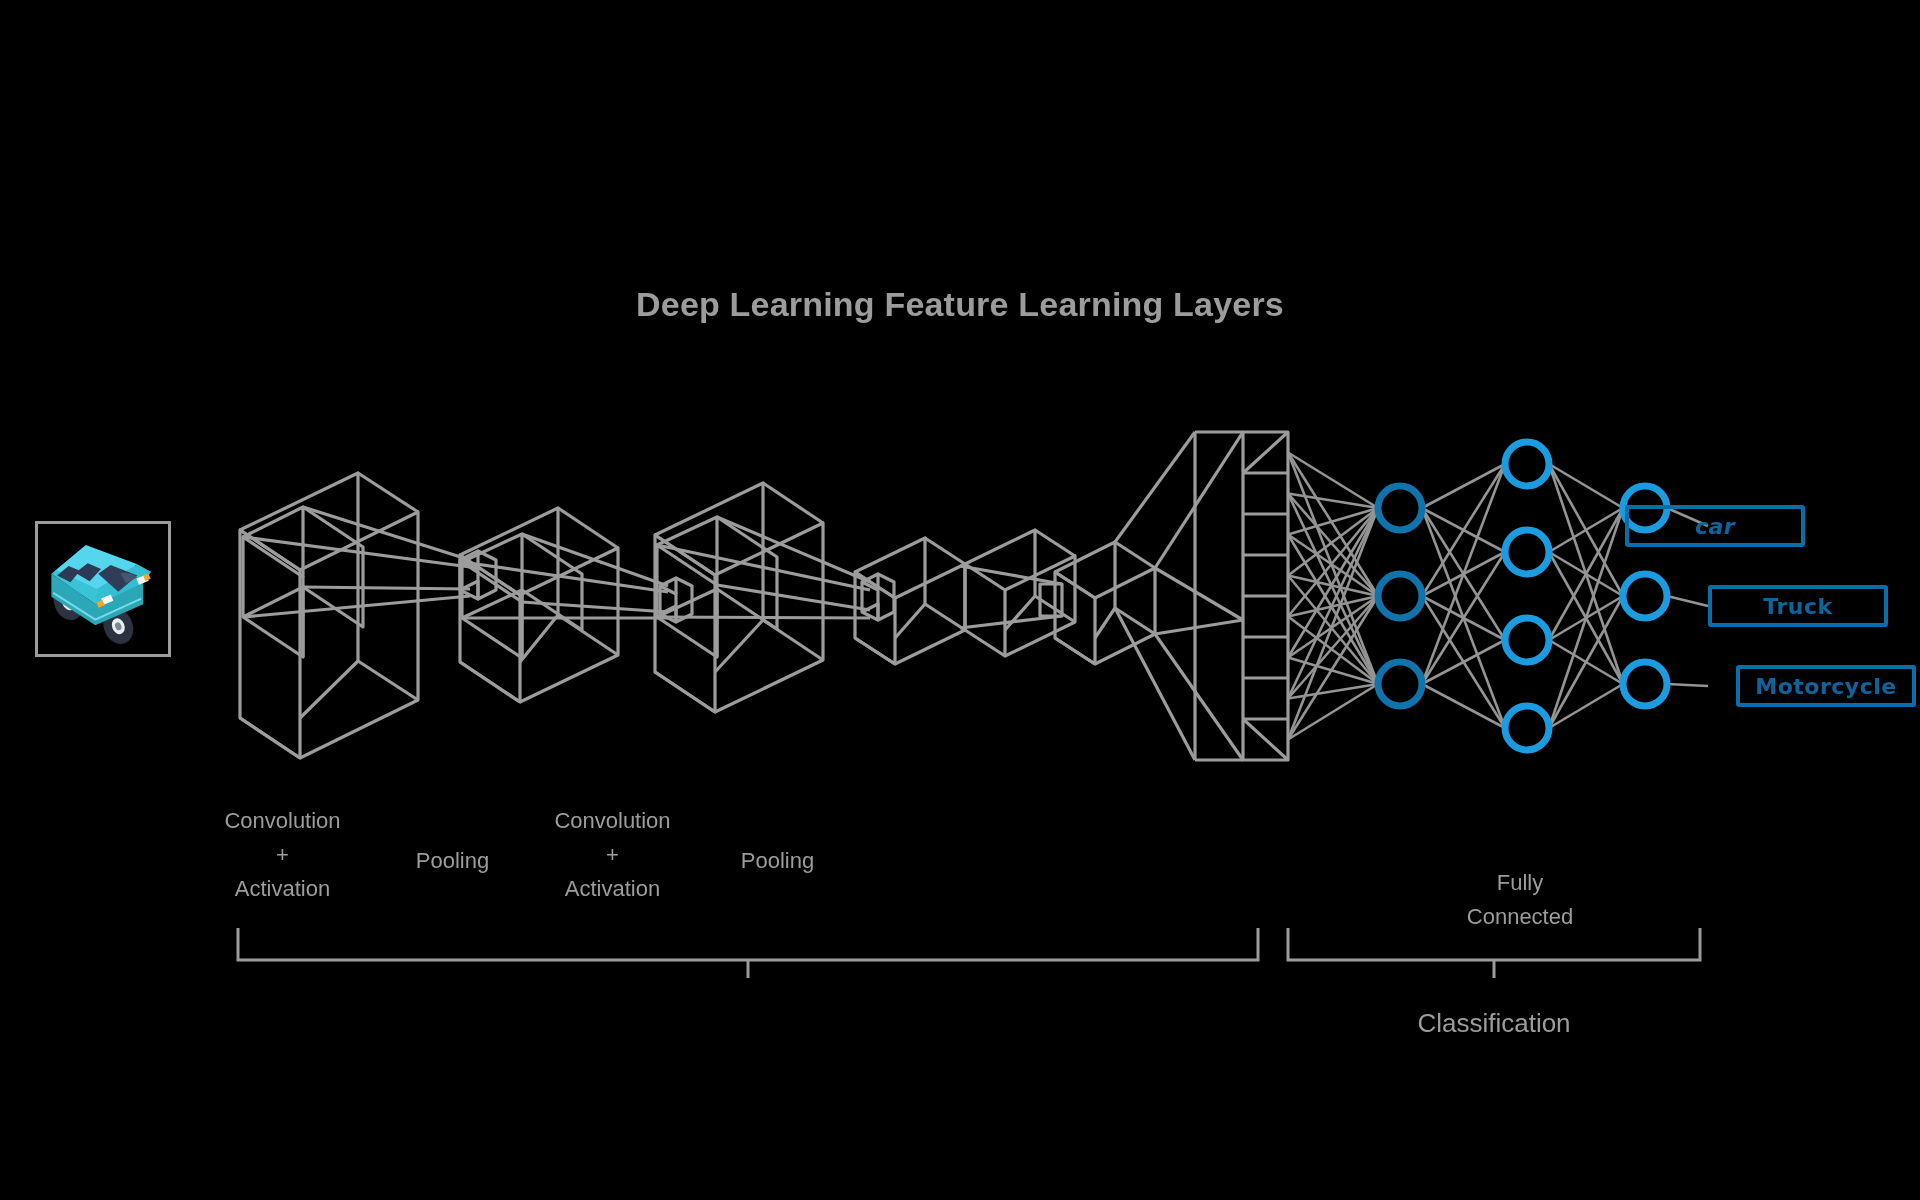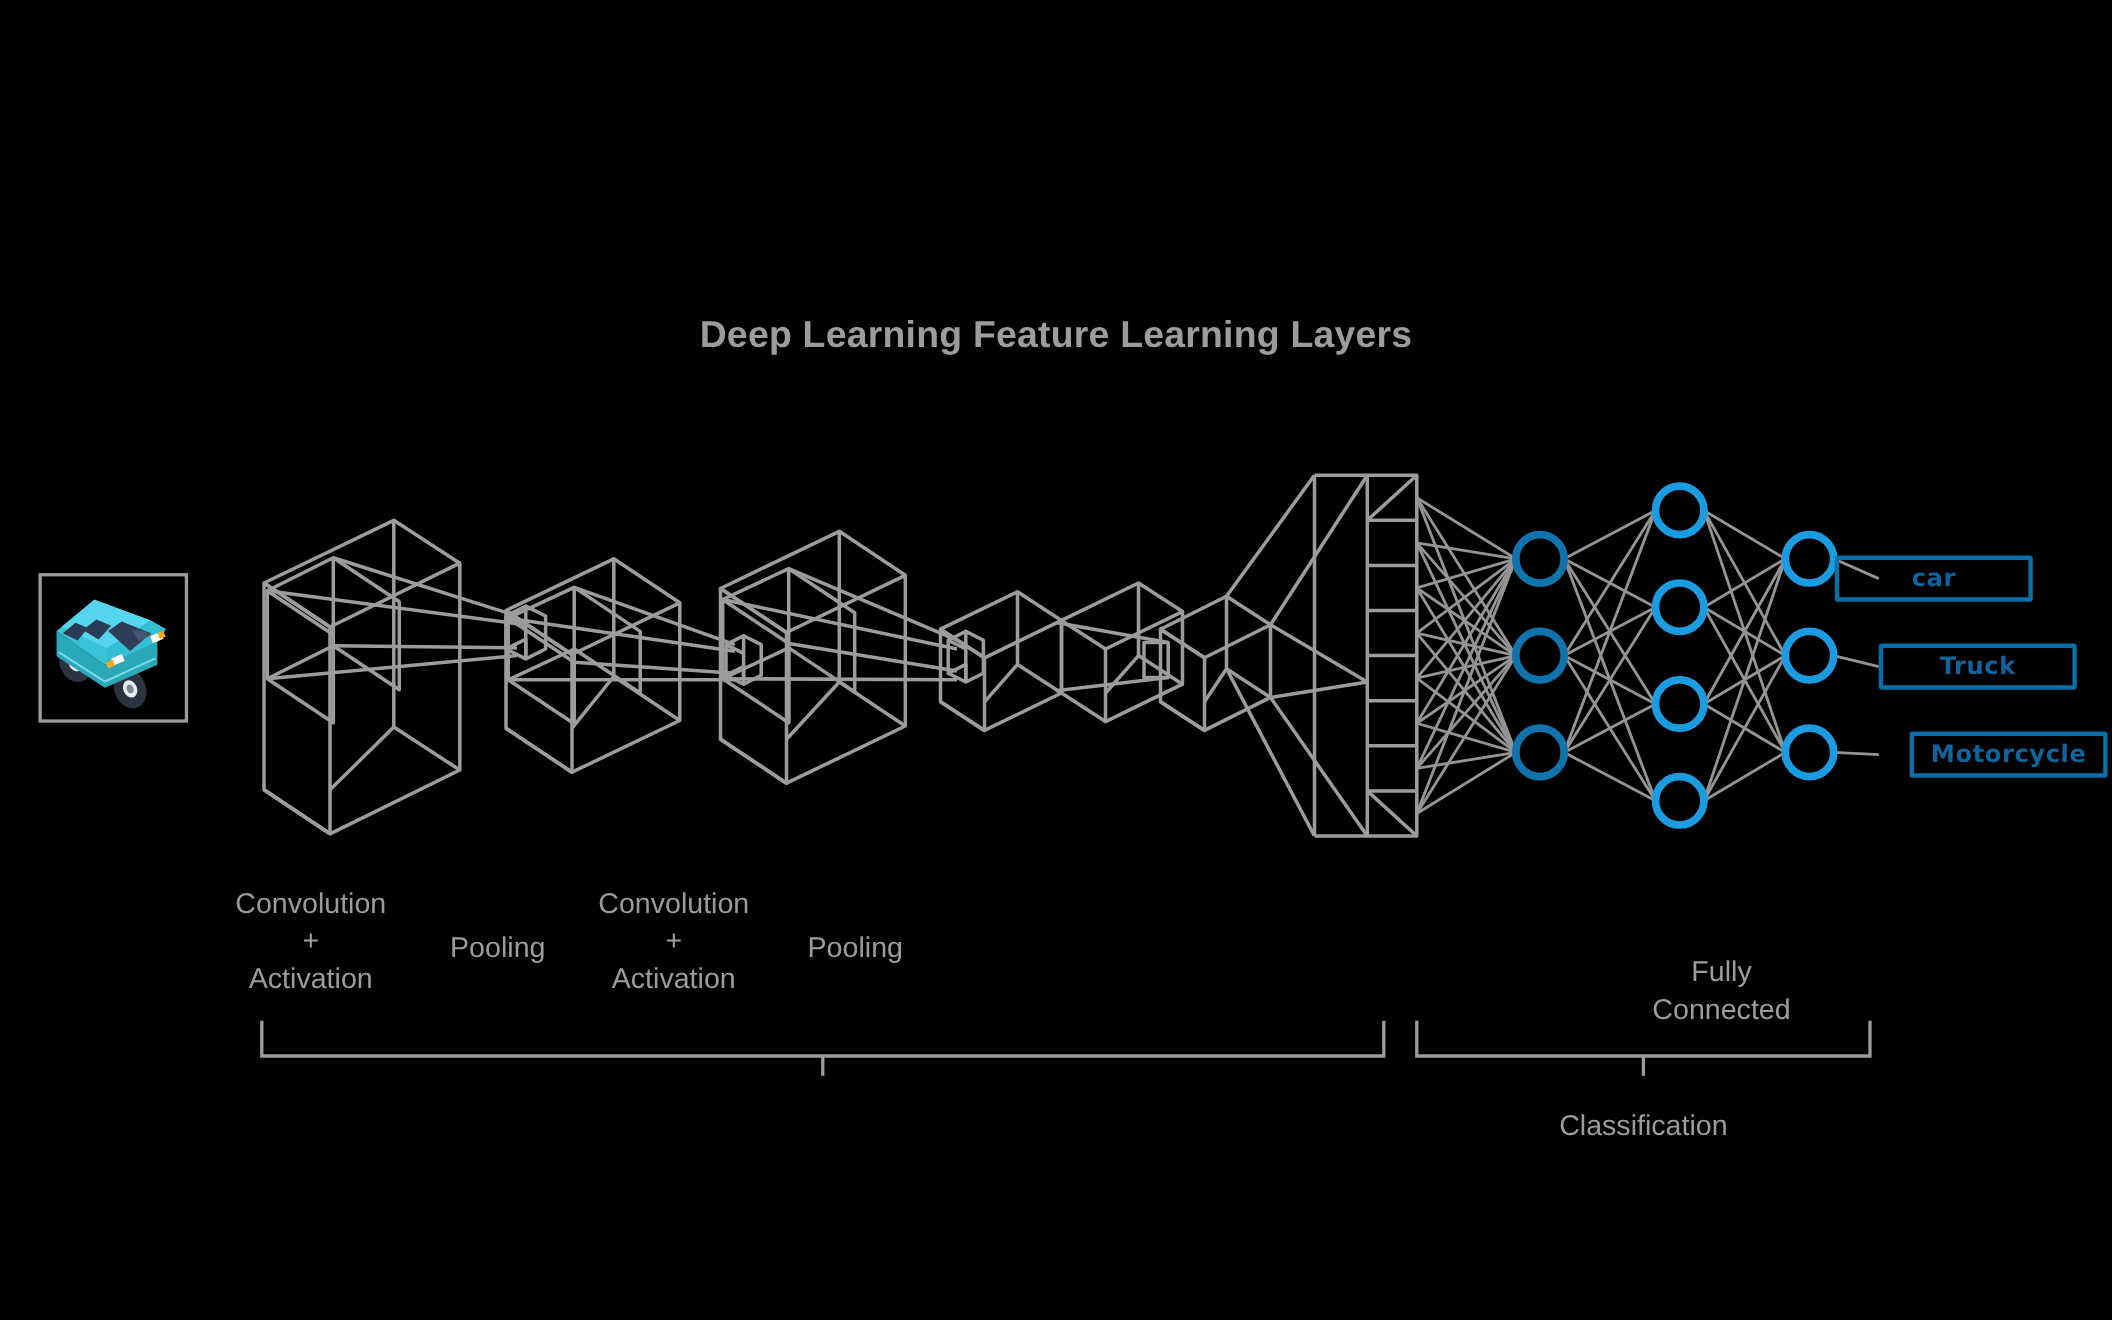--- a/index.html
+++ b/index.html
@@ -8,21 +8,21 @@
        font-family:"Liberation Sans","DejaVu Sans",sans-serif;}
   #stage{position:relative;width:1920px;height:1200px;background:#000000;}
   #svgroot{position:absolute;left:0;top:0;width:1920px;height:1200px;}
 
   .title{
     position:absolute; left:0; top:285px; width:1920px;
     text-align:center; color:#9c9c9c; font-size:34px; font-weight:bold;
     letter-spacing:.2px;
   }
   .lyrlabel{
-    position:absolute; color:#9c9c9c; font-size:26px; text-align:center;
+    position:absolute; color:#9c9c9c; font-size:22px; text-align:center;
     line-height:34px; white-space:pre-line;
   }
   .bracketlabel{
     position:absolute; color:#9c9c9c; font-size:26px; text-align:center;
   }
   .outbox{
     position:absolute; box-sizing:border-box;
     border:4px solid #0a6ea8; border-radius:3px;
     background:transparent;
     display:flex; align-items:center; justify-content:center;
@@ -299,30 +299,30 @@
     <span>Convolution
 +
 Activation</span>
   </div>
 
   <div class="lyrlabel" style="left:690px;top:810px;width:175px;">
     <span>Pooling</span>
   </div>
 
 
-  <div class="lyrlabel" style="left:1425px;top:832px;width:280px;">
+  <div class="lyrlabel" style="left:1380px;top:832px;width:280px;">
     <span>Fully
 Connected</span>
   </div>
 
   <div class="bracketlabel" style="left:1344px;top:1008px;width:300px;">
     <span>Classification</span>
   </div>
 
-  <div class="outbox" style="left:1668px;top:505px;width:180px;height:42px;">
+  <div class="outbox" style="left:1625px;top:505px;width:180px;height:42px;font-style:italic;">
     <span>car</span>
   </div>
   <div class="outbox" style="left:1708px;top:585px;width:180px;height:42px;">
     <span>Truck</span>
   </div>
   <div class="outbox" style="left:1708px;top:665px;width:180px;height:42px;margin-left:28px;">
     <span>Motorcycle</span>
   </div>
 
 </div>

